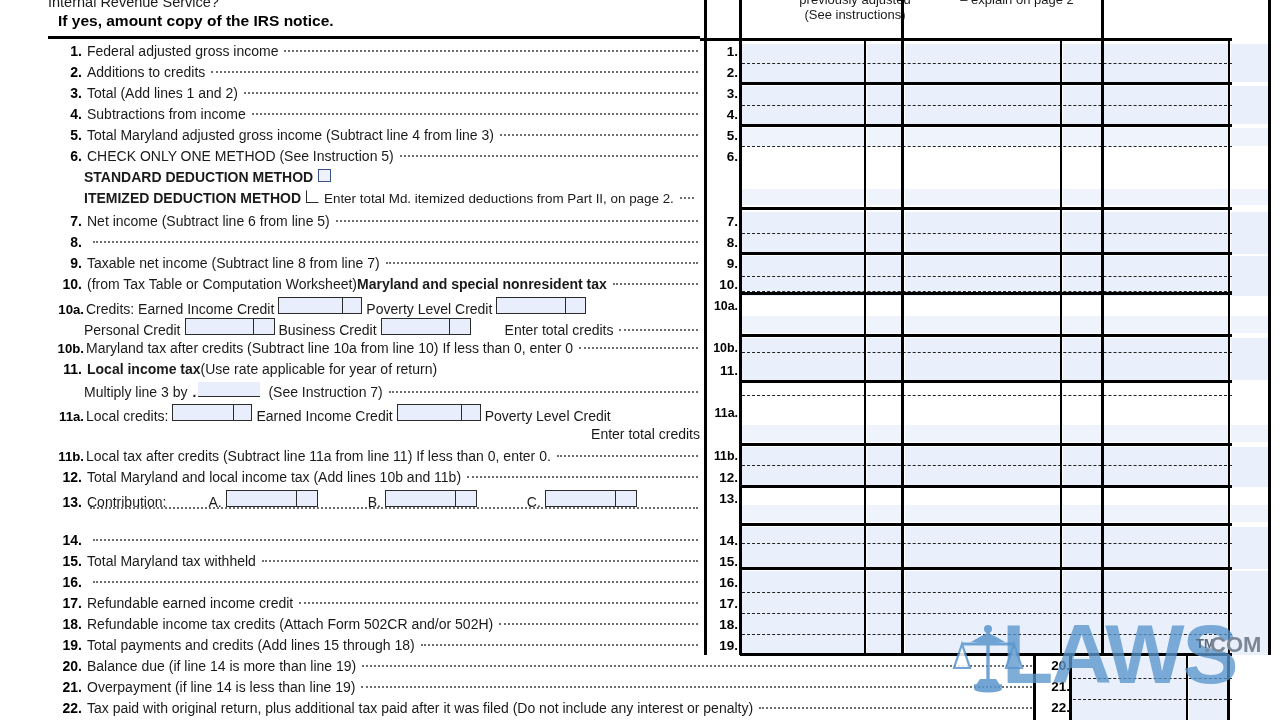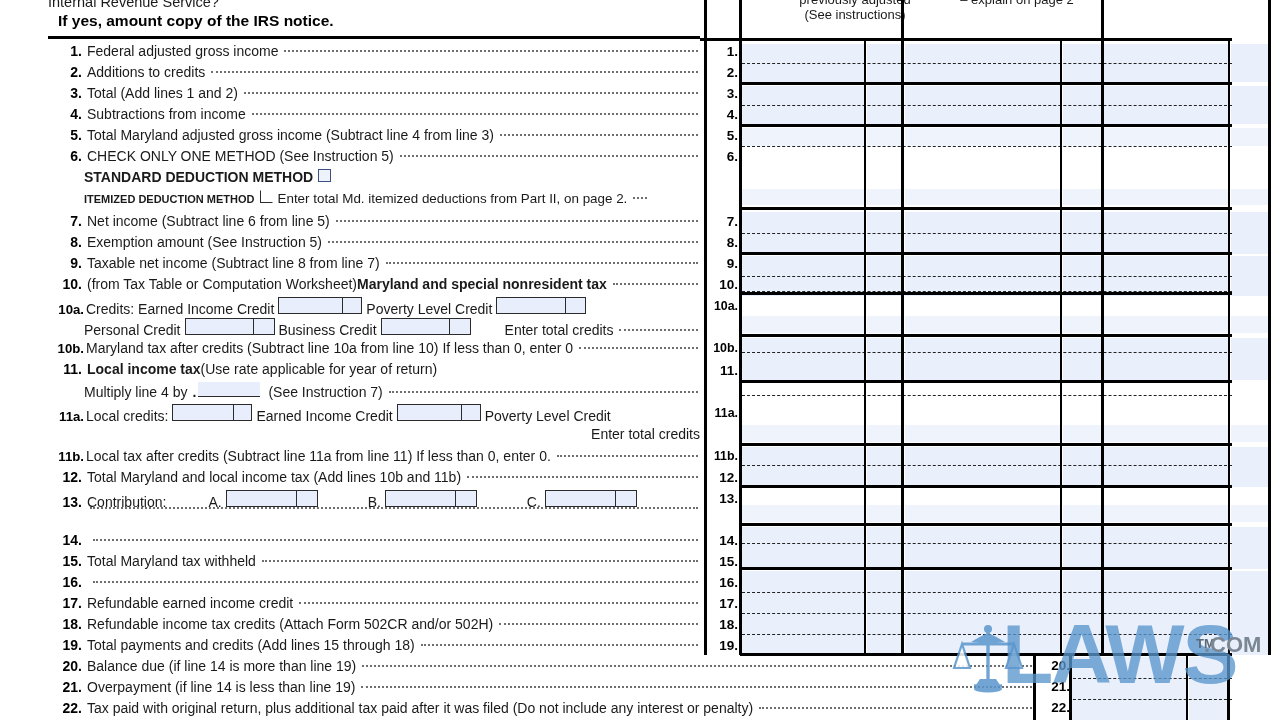--- a/index.html
+++ b/index.html
@@ -173,35 +173,34 @@
       <span class="txt">CHECK ONLY ONE METHOD  (See Instruction 5)</span>
       <span class="leader"></span>
     </div>
 
     <div class="line" style="top:169px;left:84px;width:616px">
       <span class="b">STANDARD DEDUCTION METHOD</span>
       <span class="chk"></span>
     </div>
 
     <div class="line" style="top:190px;left:84px;width:616px;font-size:13.4px">
-      <span class="b" style="font-size:11px">ITEMIZED DEDUCTION METHOD</span>
+      <span class="b" style="font-size:14px">ITEMIZED DEDUCTION METHOD</span>
       <span class="chk open"></span>
       <span class="txt">Enter total Md. itemized deductions from Part II, on page 2.</span>
       <span class="leader" style="flex:0 0 14px"></span>
     </div>
 
     <div class="line" style="top:213px">
       <span class="num">7.</span>
       <span class="txt">Net income (Subtract line 6 from line 5)</span>
       <span class="leader"></span>
     </div>
 
     <div class="line" style="top:234px">
       <span class="num">8.</span>
-      <span class="txt">Exemption amount (See Instruction 5)</span>
       <span class="leader"></span>
     </div>
 
     <div class="line" style="top:255px">
       <span class="num">9.</span>
       <span class="txt">Taxable net income (Subtract line 8 from line 7)</span>
       <span class="leader"></span>
     </div>
 
     <div class="line" style="top:276px">
@@ -234,21 +233,21 @@
       <span class="leader"></span>
     </div>
 
     <div class="line" style="top:361px">
       <span class="num">11.</span>
       <span class="txt b">Local income tax</span>
       <span class="txt"> (Use rate applicable for year of return)</span>
     </div>
 
     <div class="line" style="top:382px;left:84px;width:616px">
-      <span class="txt">Multiply line 4 by</span>
+      <span class="txt">Multiply line 3 by</span>
       <span class="txt b" style="margin-left:5px">.</span>
       <span class="ul-blank"></span>
       <span class="txt" style="margin-left:6px">(See Instruction 7)</span>
       <span class="leader"></span>
     </div>
 
     <div class="line" style="top:404px">
       <span class="num sub">11a.</span>
       <span class="txt">Local credits:</span>
       <span class="ibox" style="width:78px"></span>

